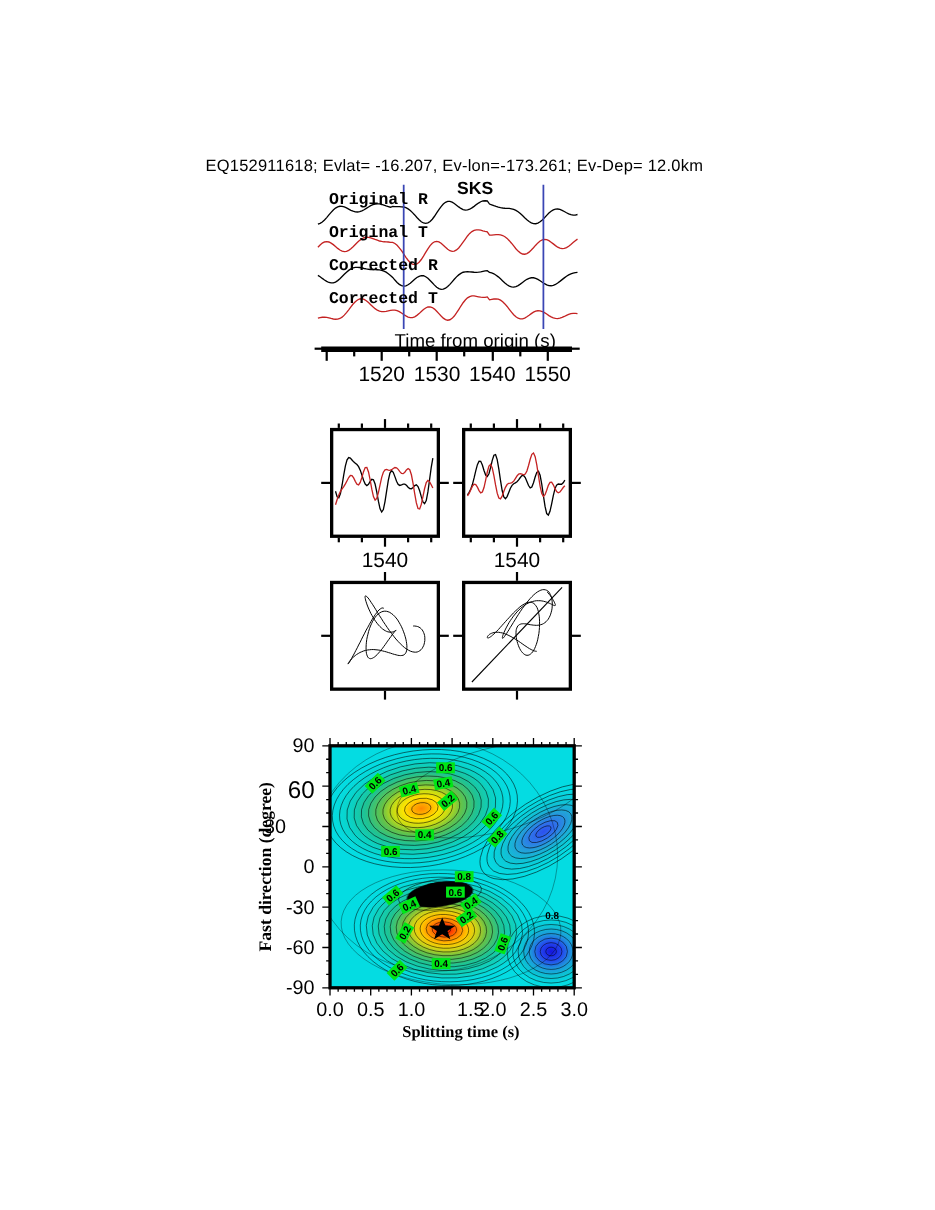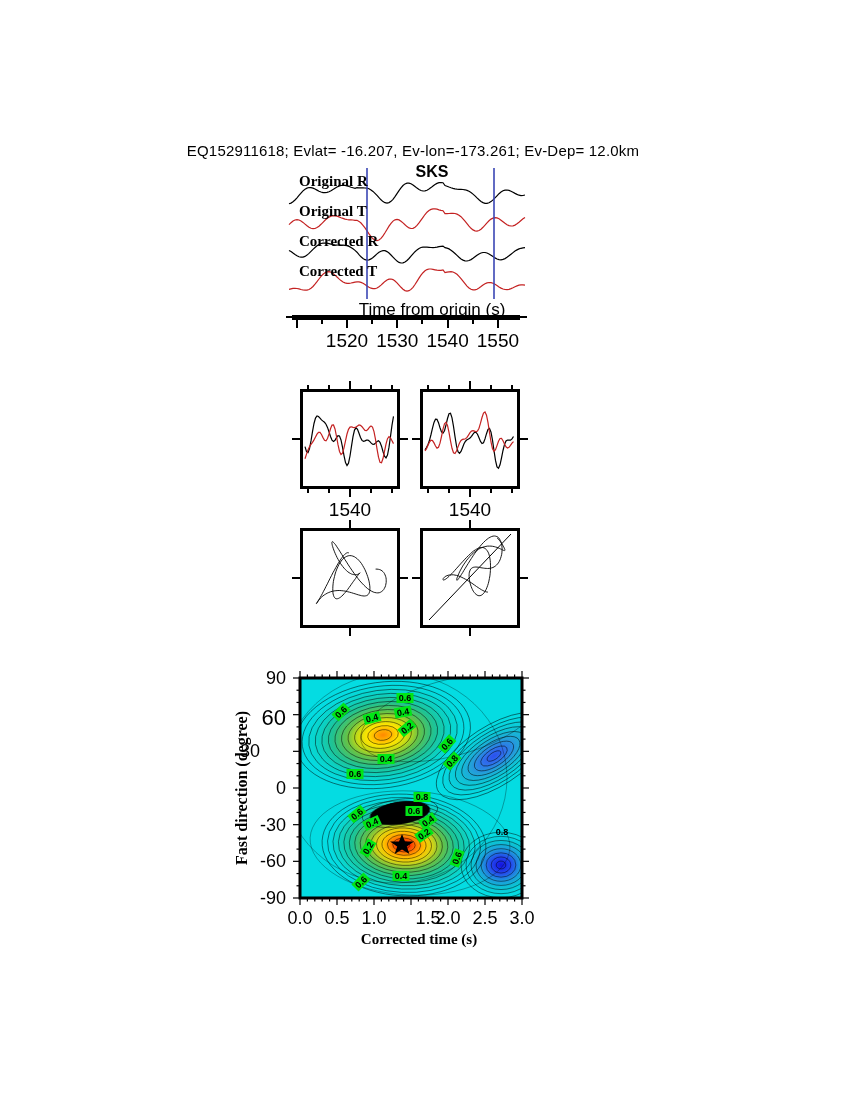--- a/index.html
+++ b/index.html
@@ -1,20 +1,20 @@
 <!DOCTYPE html>
 <html><head>
 <meta charset="utf-8">
 <style>
   html,body{margin:0;padding:0;background:#fff;}
   #page{position:relative;width:850px;height:1100px;background:#ffffff;overflow:hidden;
         font-family:"Liberation Sans",sans-serif;color:#000;}
   .abs{position:absolute;}
   .hdr{white-space:pre;font-size:15px;letter-spacing:0.2px;text-align:center;width:826px;left:0;}
-  .tracelabel{font-family:Liberation Serif, serif;font-weight:bold;font-size:15px;white-space:pre;}
+  .tracelabel{font-family:Liberation Mono, monospace;font-weight:bold;font-size:15px;white-space:pre;}
   .axislabel-sans{font-size:17px;}
   .smallticklabel{font-size:19px;text-align:center;}
   .wbox{position:absolute;width:100px;height:100px;border:3.5px solid #000;box-sizing:border-box;background:#fff;}
   .serifbold{font-family:"Liberation Serif","DejaVu Serif",serif;font-weight:bold;}
 </style>
 </head>
 <body>
 
 <div id="page">
 
@@ -411,15 +411,15 @@
     </div>
   <div id="contour-xticklabels" class="abs">
       <div style="position: absolute; left: 275px; top: 908px; width: 50px; text-align: center; font-size: 18px;">0.0</div>
       <div style="position: absolute; left: 312px; top: 908px; width: 50px; text-align: center; font-size: 18px;">0.5</div>
       <div style="position: absolute; left: 349px; top: 908px; width: 50px; text-align: center; font-size: 18px;">1.0</div>
       <div style="position: absolute; left: 386px; top: 908px; width: 50px; text-align: center; font-size: 18px; padding-left: 17px;">1.5</div>
       <div style="position: absolute; left: 423px; top: 908px; width: 50px; text-align: center; font-size: 18px;">2.0</div>
       <div style="position: absolute; left: 460px; top: 908px; width: 50px; text-align: center; font-size: 18px;">2.5</div>
       <div style="position: absolute; left: 497px; top: 908px; width: 50px; text-align: center; font-size: 18px;">3.0</div>
     </div>
-  <div class="abs serifbold" style="left:319px;top:931px;width:200px;text-align:center;font-size:15px;">Corrected time (s)</div>
+  <div class="abs serifbold" style="left:319px;top:931px;width:200px;text-align:center;font-size:15px;">Splitting time (s)</div>
 
 </div>
 
 </body></html>

